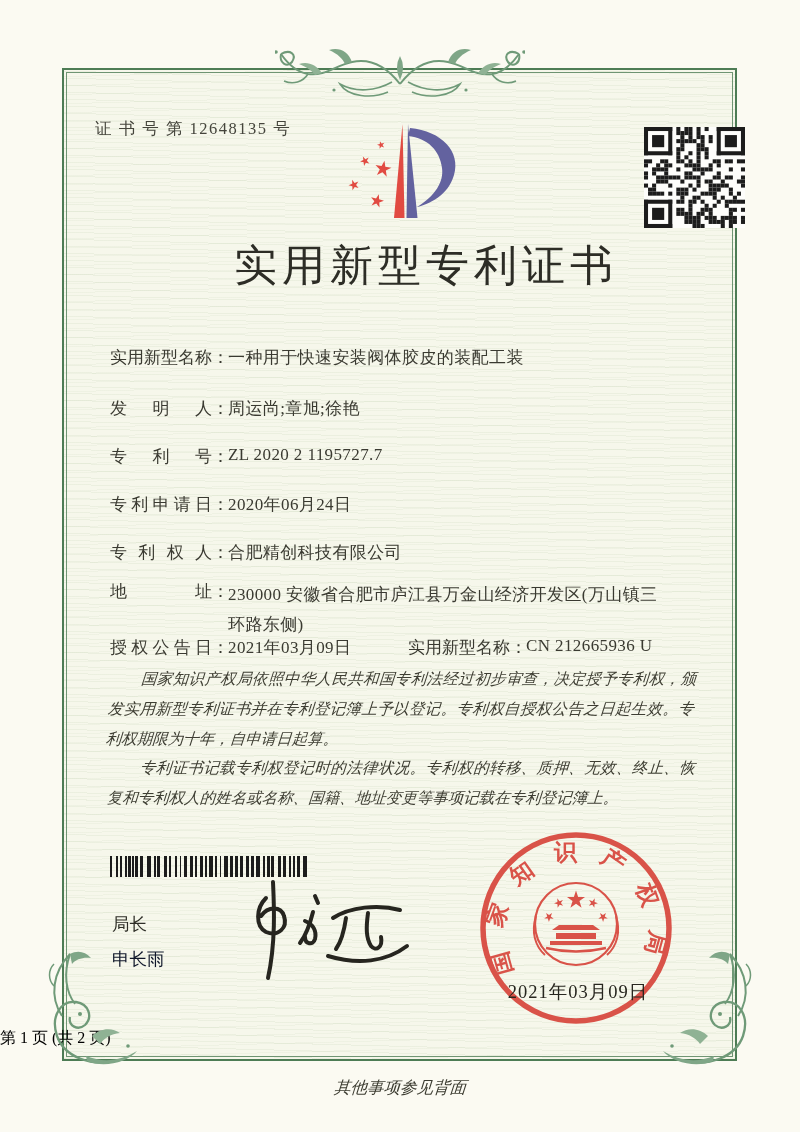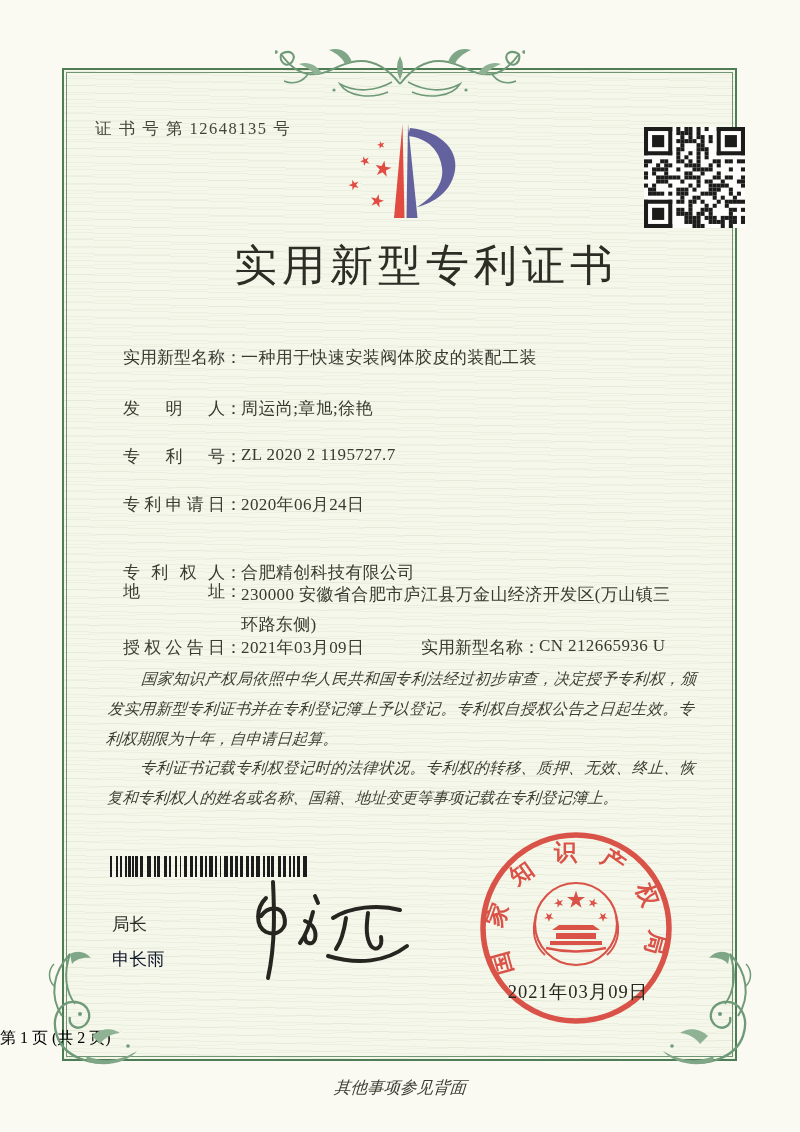--- a/index.html
+++ b/index.html
@@ -24,21 +24,21 @@
 
   .cert-no{position:absolute;left:95px;top:118px;font-size:16.5px;letter-spacing:1.5px;color:#45453c;}
   .logo{position:absolute;left:330px;top:114px;}
   .qr{position:absolute;left:644px;top:127px;background:#fdfdfb;}
   .doc-title{
     position:absolute;left:0;top:237px;width:800px;text-align:center;
     font-size:43px;letter-spacing:5px;font-weight:500;color:#2d2d26;padding-left:26px;
   }
 
   .field-row{position:absolute;left:110px;font-size:17px;color:#3a3a31;}
-  .lbl{display:inline-block;width:102px;text-align:justify;text-align-last:justify;vertical-align:top;margin-left:13px;}
+  .lbl{display:inline-block;width:102px;text-align:justify;text-align-last:justify;vertical-align:top;}
   .colon{display:inline-block;width:16px;vertical-align:top;}
   .val{display:inline-block;vertical-align:top;letter-spacing:.4px;}
   .val-wrap{width:436px;line-height:1.75;word-break:break-all;}
   .grant-right{position:absolute;left:298px;top:0;white-space:nowrap;}
 
   .law-text{position:absolute;left:108px;top:664px;width:586px;}
   .law-text p{
     margin:0;text-indent:2em;font-size:15.5px;line-height:1.92;
     text-align:justify;font-style:italic;color:#3e3e33;transform:skewX(-4deg);
   }
@@ -352,21 +352,21 @@
     </div>
     <div class="field-row" style="top:397px">
       <span class="lbl">发明人</span><span class="colon">：</span><span class="val">周运尚;章旭;徐艳</span>
     </div>
     <div class="field-row" style="top:445px">
       <span class="lbl">专利号</span><span class="colon">：</span><span class="val">ZL 2020 2 1195727.7</span>
     </div>
     <div class="field-row" style="top:493px">
       <span class="lbl">专利申请日</span><span class="colon">：</span><span class="val">2020年06月24日</span>
     </div>
-    <div class="field-row" style="top:561px">
+    <div class="field-row" style="top:541px">
       <span class="lbl">专利权人</span><span class="colon">：</span><span class="val">合肥精创科技有限公司</span>
     </div>
     <div class="field-row" style="top:580px">
       <span class="lbl">地址</span><span class="colon">：</span><span class="val val-wrap">230000 安徽省合肥市庐江县万金山经济开发区(万山镇三环路东侧)</span>
     </div>
     <div class="field-row" style="top:636px;width:582px">
       <span class="lbl">授权公告日</span><span class="colon">：</span><span class="val">2021年03月09日</span>
       <span class="grant-right">
         <span class="lbl">实用新型名称</span><span class="colon">：</span><span class="val">CN 212665936 U</span>
       </span>

